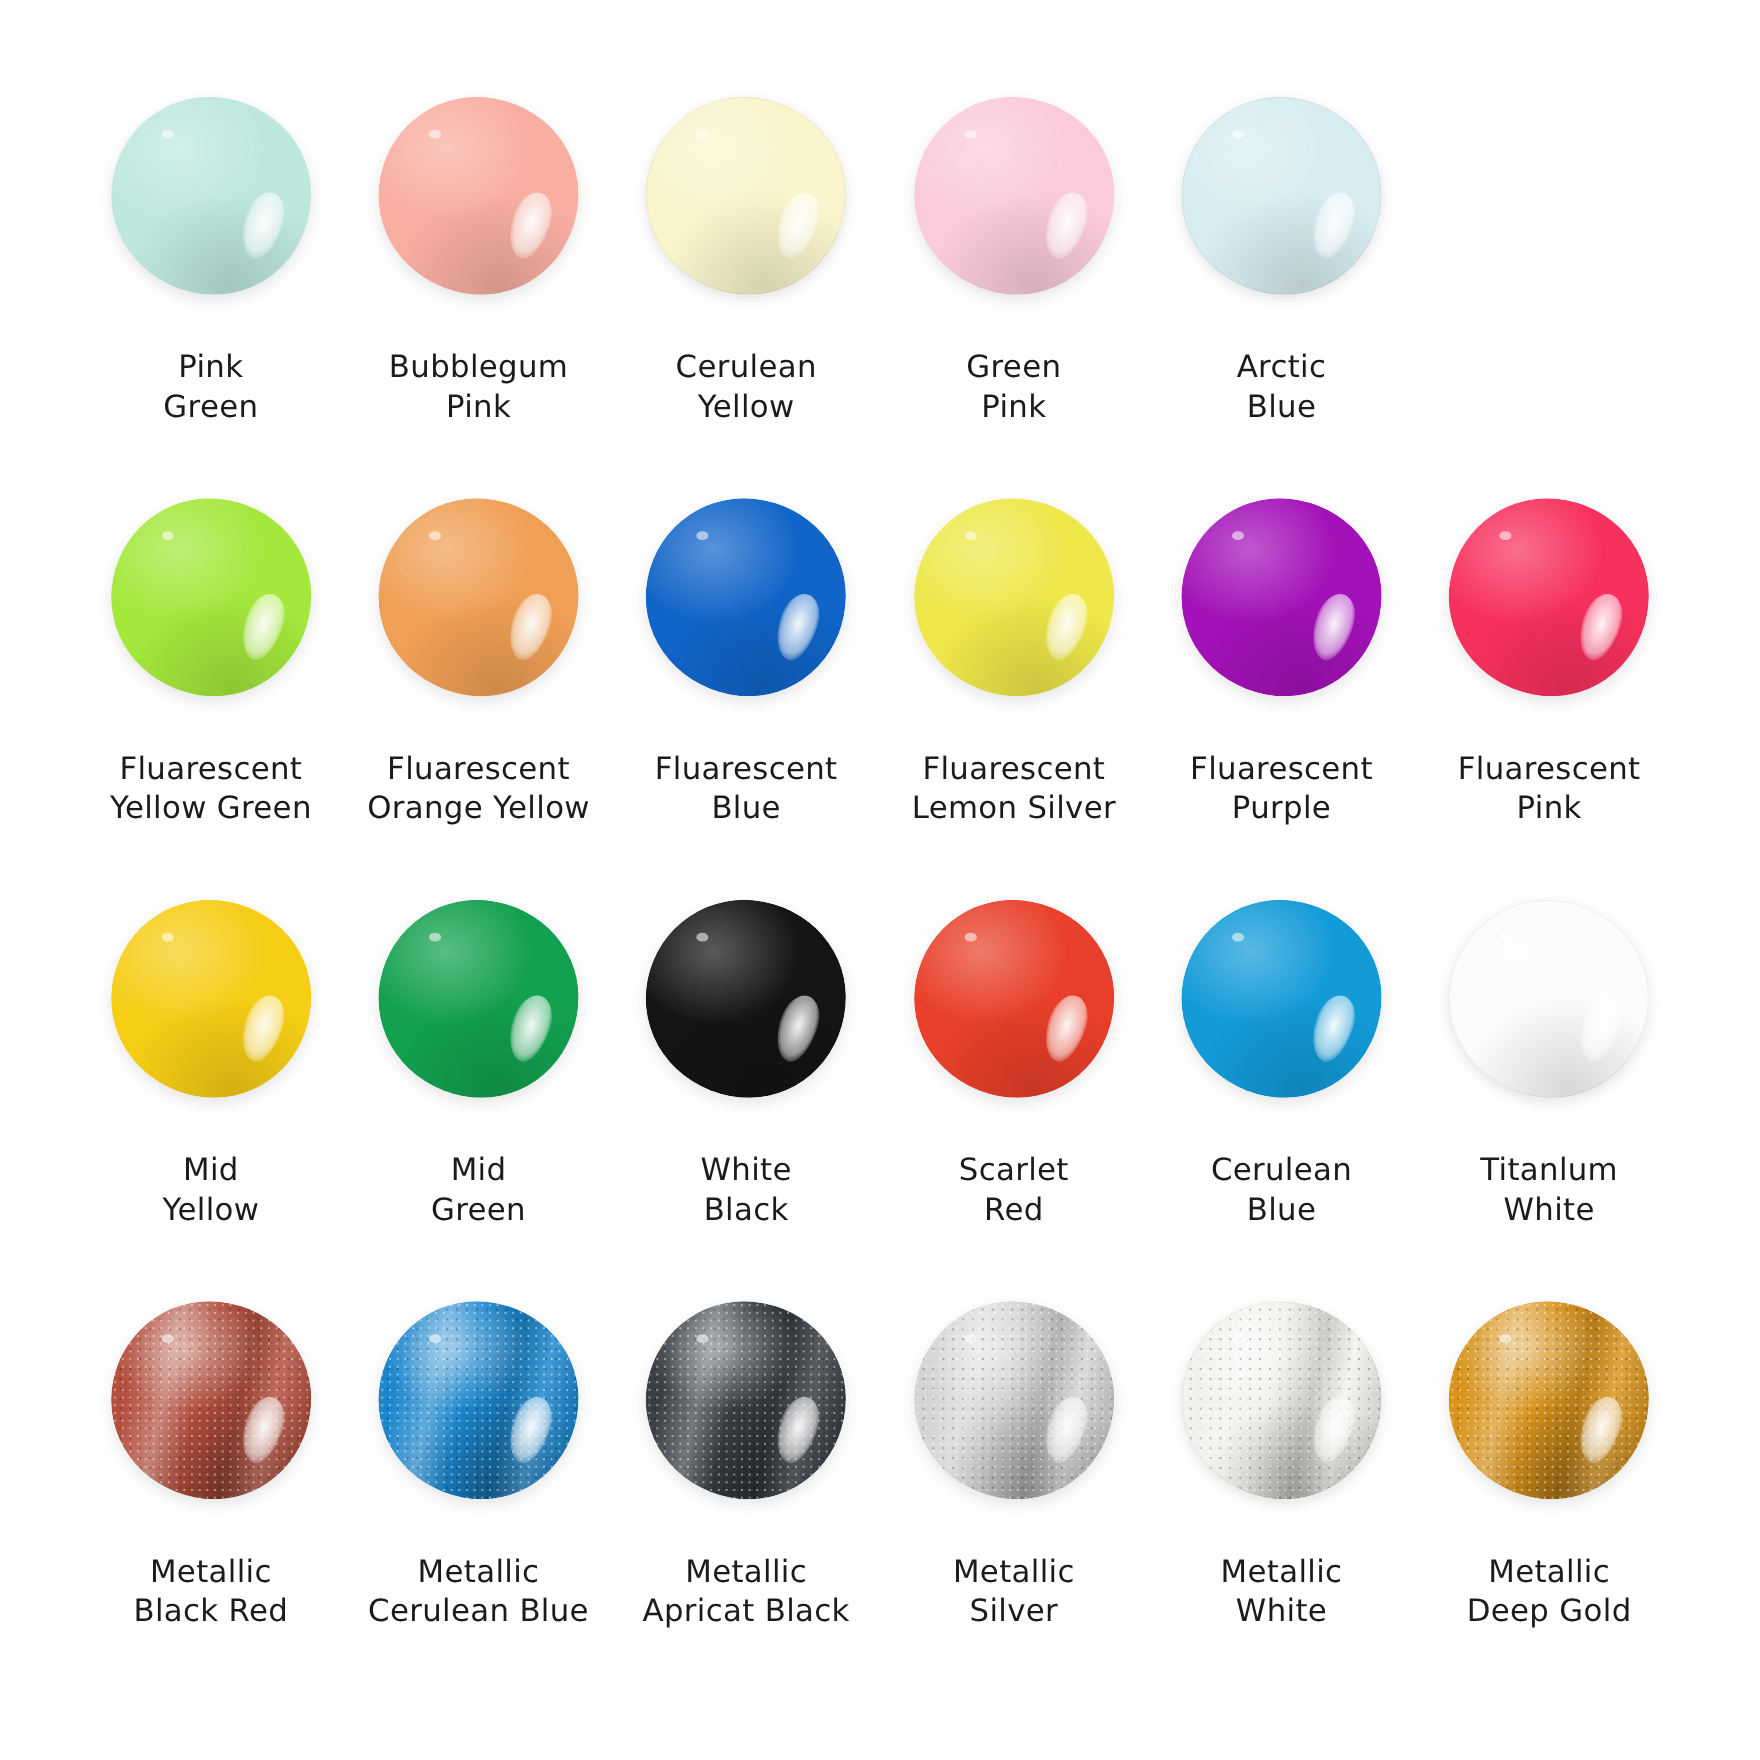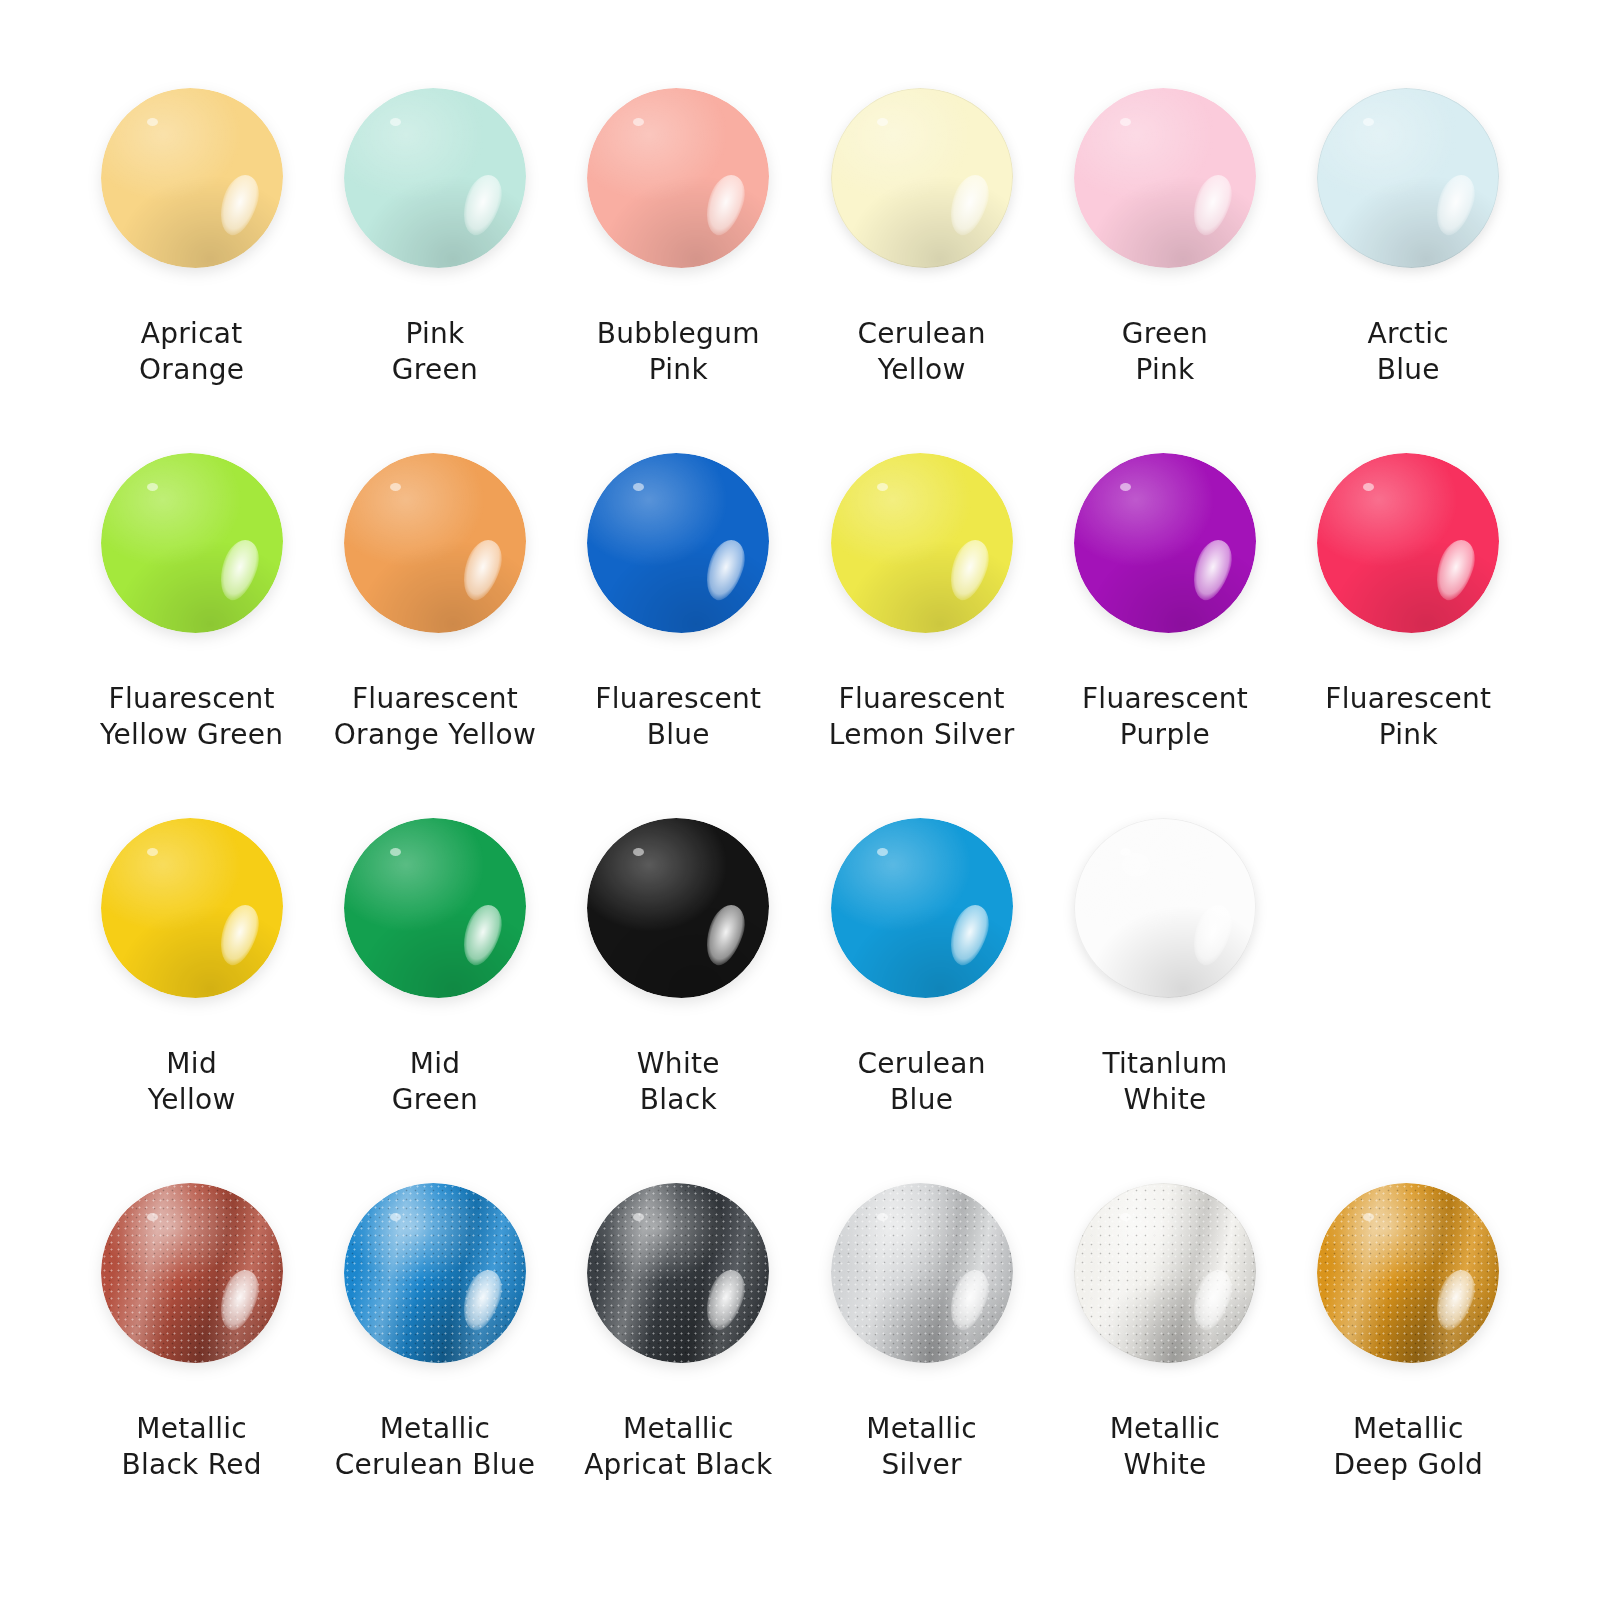--- a/index.html
+++ b/index.html
@@ -144,31 +144,20 @@
     font-family: "DejaVu Sans", "Liberation Sans", sans-serif;
   }
 </style>
 </head>
 <body>
 
 <div id="swatch-board">
     <div class="swatch-row">
       <div class="swatch-cell">
         <div class="blob-wrap">
-          <div class="blob" title="Apricat Orange">
-            <div class="fill" style="background: rgb(248, 213, 134);"></div>
-            <div class="shade"></div>
-            <div class="gloss"></div>
-            <div class="glint"></div>
-          </div>
-        </div>
-        <div class="swatch-label"><div>Apricat</div><div>Orange</div></div>
-      </div>
-      <div class="swatch-cell">
-        <div class="blob-wrap">
           <div class="blob" title="Mint Green">
             <div class="fill" style="background: rgb(190, 232, 222);"></div>
             <div class="shade"></div>
             <div class="gloss"></div>
             <div class="glint"></div>
           </div>
         </div>
         <div class="swatch-label"><div>Pink</div><div>Green</div></div>
       </div>
       <div class="swatch-cell">
@@ -313,20 +302,31 @@
             <div class="fill" style="background: rgb(20, 20, 20);"></div>
             <div class="shade"></div>
             <div class="gloss"></div>
             <div class="glint"></div>
           </div>
         </div>
         <div class="swatch-label"><div>White</div><div>Black</div></div>
       </div>
       <div class="swatch-cell">
         <div class="blob-wrap">
+          <div class="blob" title="Scarlet Red">
+            <div class="fill" style="background: rgb(232, 64, 42);"></div>
+            <div class="shade"></div>
+            <div class="gloss"></div>
+            <div class="glint"></div>
+          </div>
+        </div>
+        <div class="swatch-label"><div>Scarlet</div><div>Red</div></div>
+      </div>
+      <div class="swatch-cell">
+        <div class="blob-wrap">
           <div class="blob" title="Cerulean Blue">
             <div class="fill" style="background: rgb(19, 155, 216);"></div>
             <div class="shade"></div>
             <div class="gloss"></div>
             <div class="glint"></div>
           </div>
         </div>
         <div class="swatch-label"><div>Cerulean</div><div>Blue</div></div>
       </div>
       <div class="swatch-cell">

